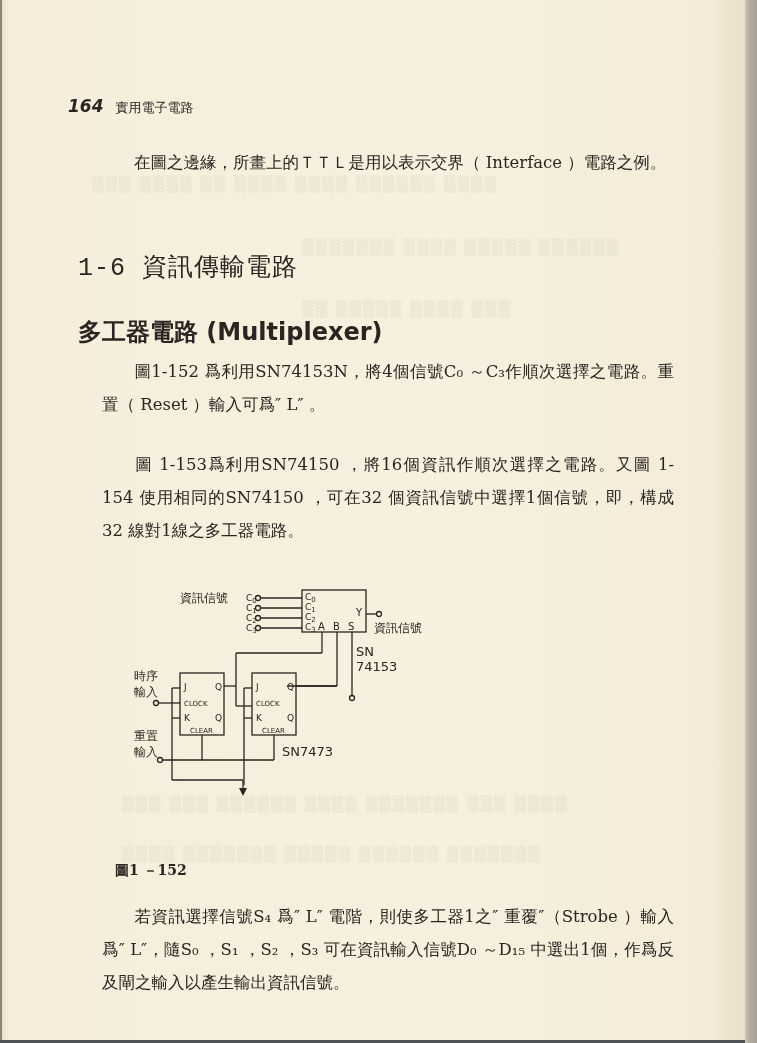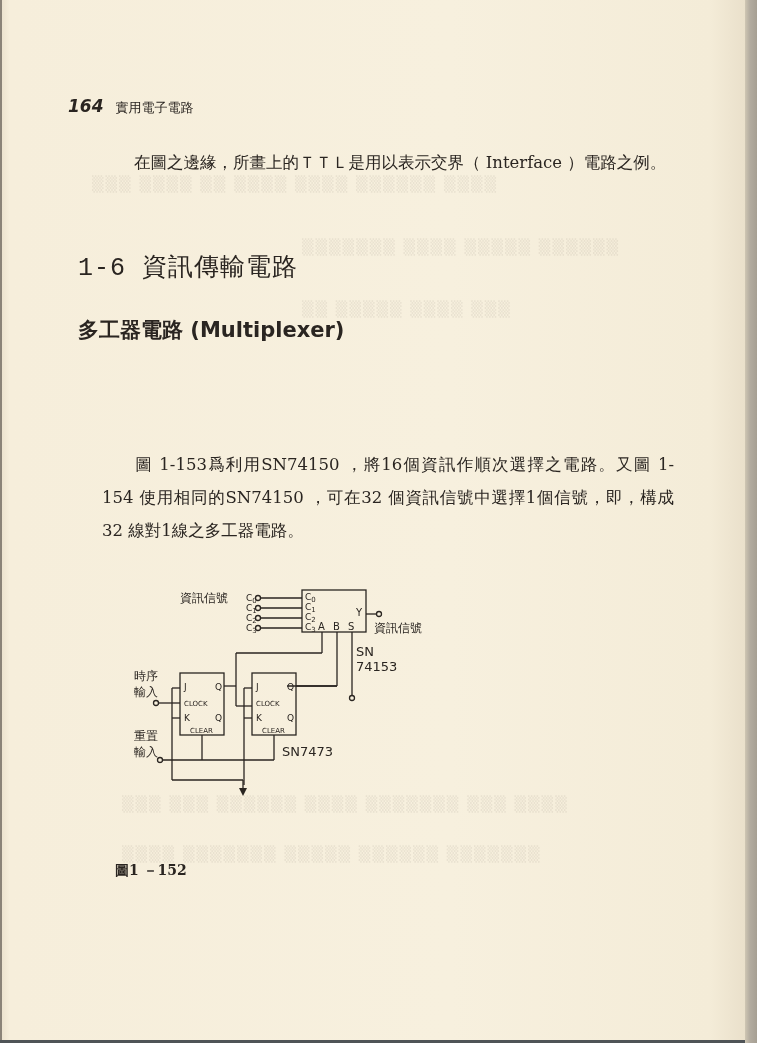--- a/index.html
+++ b/index.html
@@ -31,21 +31,21 @@
       text-align: justify;
       margin-left: 24px;
     }
     .para .indent { display: inline-block; width: 32px; }
     .section-title {
       position: absolute; left: 76px; top: 250px;
       font-family: Liberation Mono, monospace; font-size: 25px; color: #2a2521; letter-spacing: 1px;
     }
     .sub-title {
       position: absolute; left: 76px; top: 316px;
-      font-family: "DejaVu Sans", sans-serif; font-weight: bold; font-size: 21px; color: #2a2521;
+      font-family: "DejaVu Sans", sans-serif; font-weight: bold; font-size: 24px; color: #2a2521;
     }
     .circuit { position: absolute; left: 120px; top: 580px; width: 360px; height: 240px; }
     .fig-caption {
       position: absolute; left: 113px; top: 862px; font-size: 14px; color: #2a2521; font-weight: bold;
     }
     .circuit text { font-family: "DejaVu Sans", sans-serif; fill: #2a2521; }
   </style>
 </head>
 <body>
 
@@ -62,20 +62,23 @@
     <span class="running-head">實用電子電路</span>
   </div>
 
   <div class="para" style="top:146px;">
     <span class="indent"></span><span>在圖之邊緣，所畫上的ＴＴＬ是用以表示交界（ Interface ）電路之例。</span>
   </div>
 
   <div class="section-title">1-6 資訊傳輸電路</div>
   <div class="sub-title">多工器電路 (Multiplexer)</div>
 
+  <div class="para" style="top:355px;">
+    <span class="indent"></span><span>圖1-152 爲利用SN74153N，將4個信號C₀ ～C₃作順次選擇之電路。重置（ Reset ）輸入可爲″ L″ 。</span>
+  </div>
 
   <div class="para" style="top:448px;">
     <span class="indent"></span><span>圖 1-153爲利用SN74150 ，將16個資訊作順次選擇之電路。又圖 1-154 使用相同的SN74150 ，可在32 個資訊信號中選擇1個信號，即，構成32 線對1線之多工器電路。</span>
   </div>
 
   <svg class="circuit" viewBox="0 0 360 240" width="360" height="240">
     <g stroke="#2a2521" stroke-width="1.3" fill="none">
 
       <rect x="180" y="10" width="64" height="42"></rect>
 
@@ -166,15 +169,18 @@
     <text x="134" y="126" font-size="7">CLOCK</text>
     <text x="134" y="141" font-size="9">K</text>
     <text x="140" y="153" font-size="7">CLEAR</text>
     <text x="165" y="110" font-size="9">Q</text>
     <text x="165" y="141" font-size="9">Q</text>
     <text x="160" y="176" font-size="13">SN7473</text>
   </svg>
 
   <div class="fig-caption">圖1 －152</div>
 
+  <div class="para" style="top:900px;">
+    <span class="indent"></span><span>若資訊選擇信號S₄ 爲″ L″ 電階，則使多工器1之″ 重覆″（Strobe ）輸入爲″ L″，隨S₀ ，S₁ ，S₂ ，S₃ 可在資訊輸入信號D₀ ～D₁₅ 中選出1個，作爲反及閘之輸入以產生輸出資訊信號。</span>
+  </div>
 </div>
 
 <div class="page-edge"></div>
 
 </body></html>

